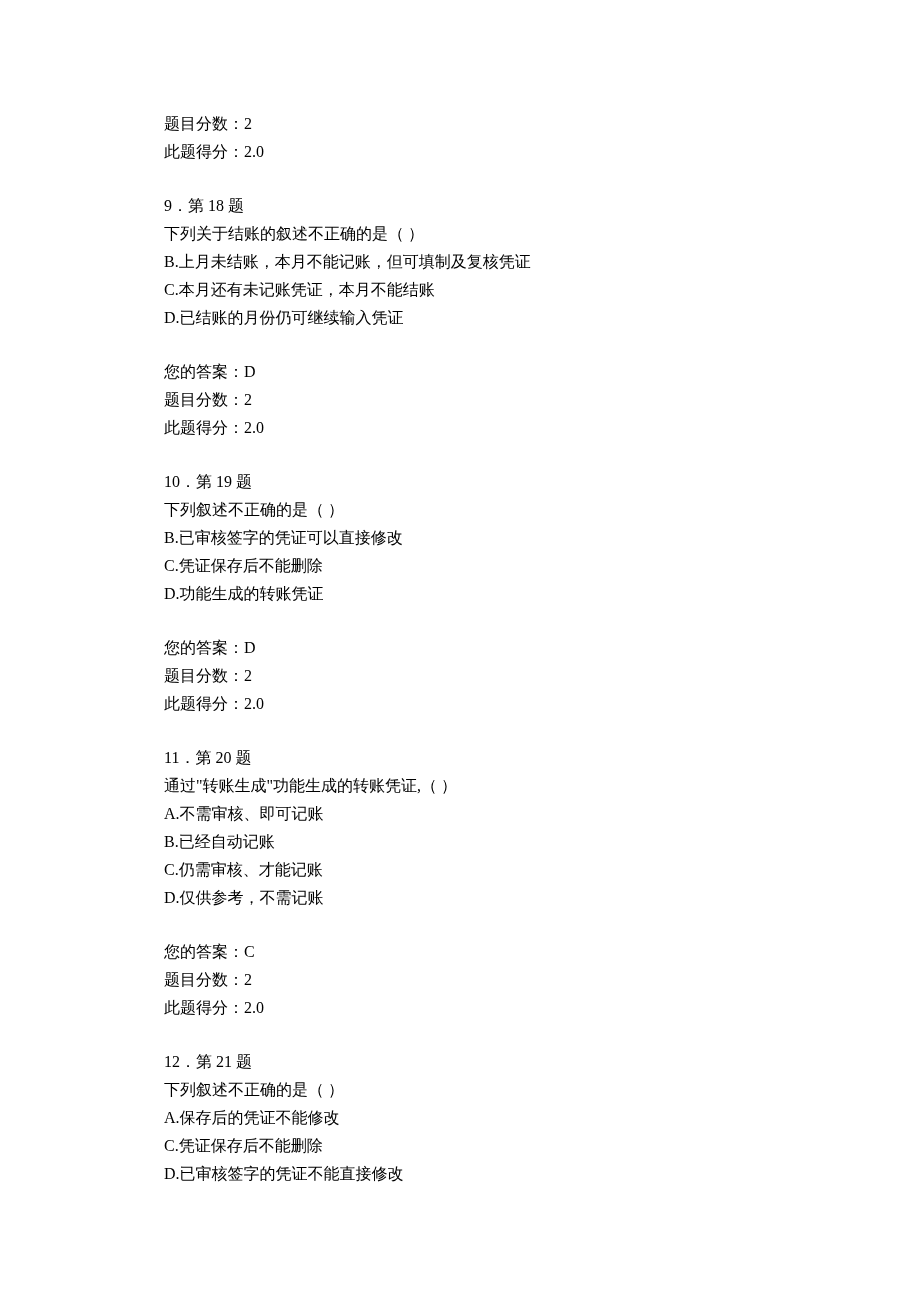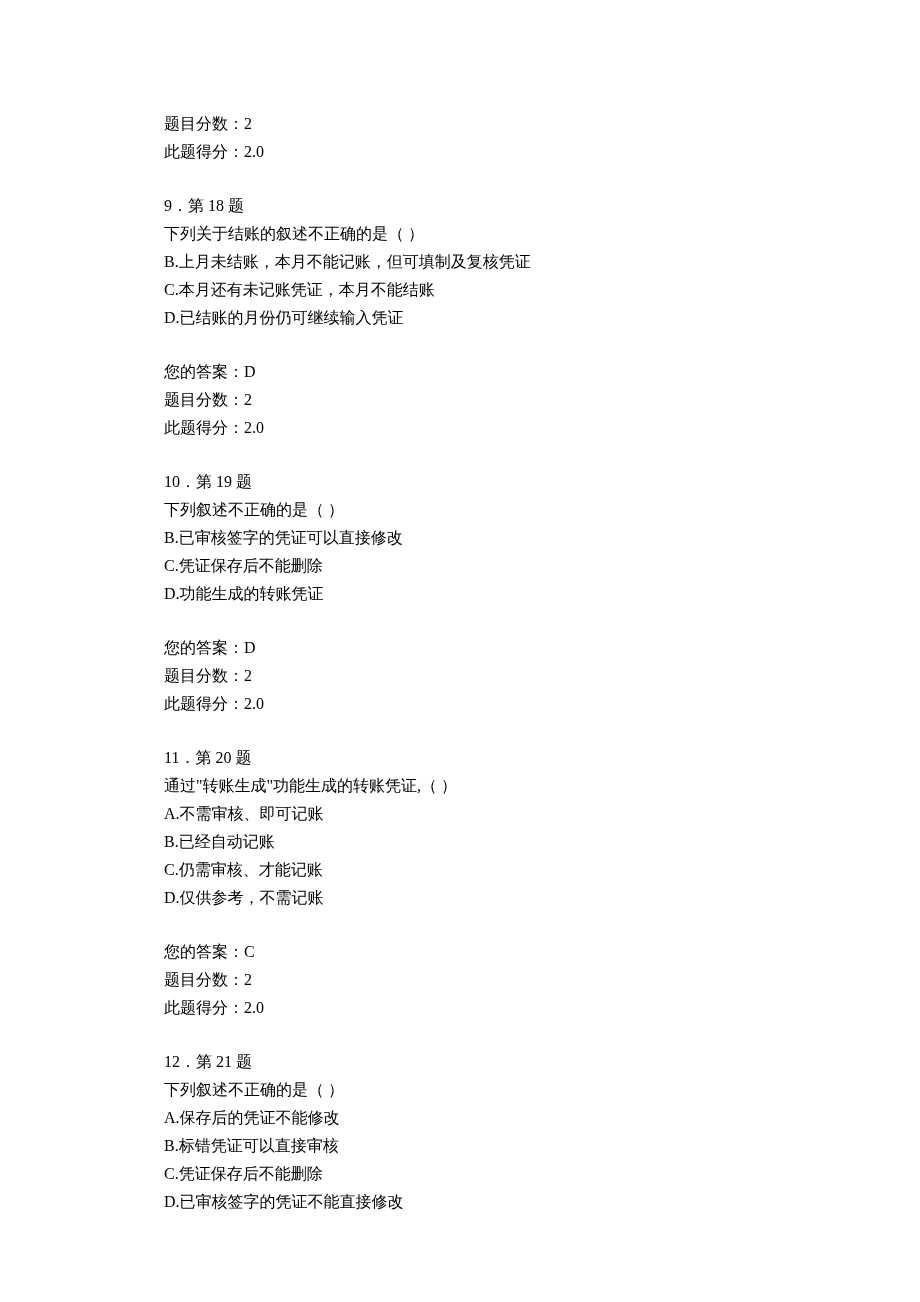--- a/index.html
+++ b/index.html
@@ -60,19 +60,18 @@
 <div class="block">
   <p><span>您的答案：</span><span>C</span></p>
   <p><span>题目分数：</span><span>2</span></p>
   <p><span>此题得分：</span><span>2.0</span></p>
 </div>
 
 <div class="block">
   <p>12．第 21 题</p>
   <p>下列叙述不正确的是（ ）</p>
   <p>A.保存后的凭证不能修改</p>
-  <p>B.标错凭证可以直接审核</p>
   <p>C.凭证保存后不能删除</p>
   <p>D.已审核签字的凭证不能直接修改</p>
 </div>
 <div class="block">
   <p></p>
 </div>
 
 </body></html>

